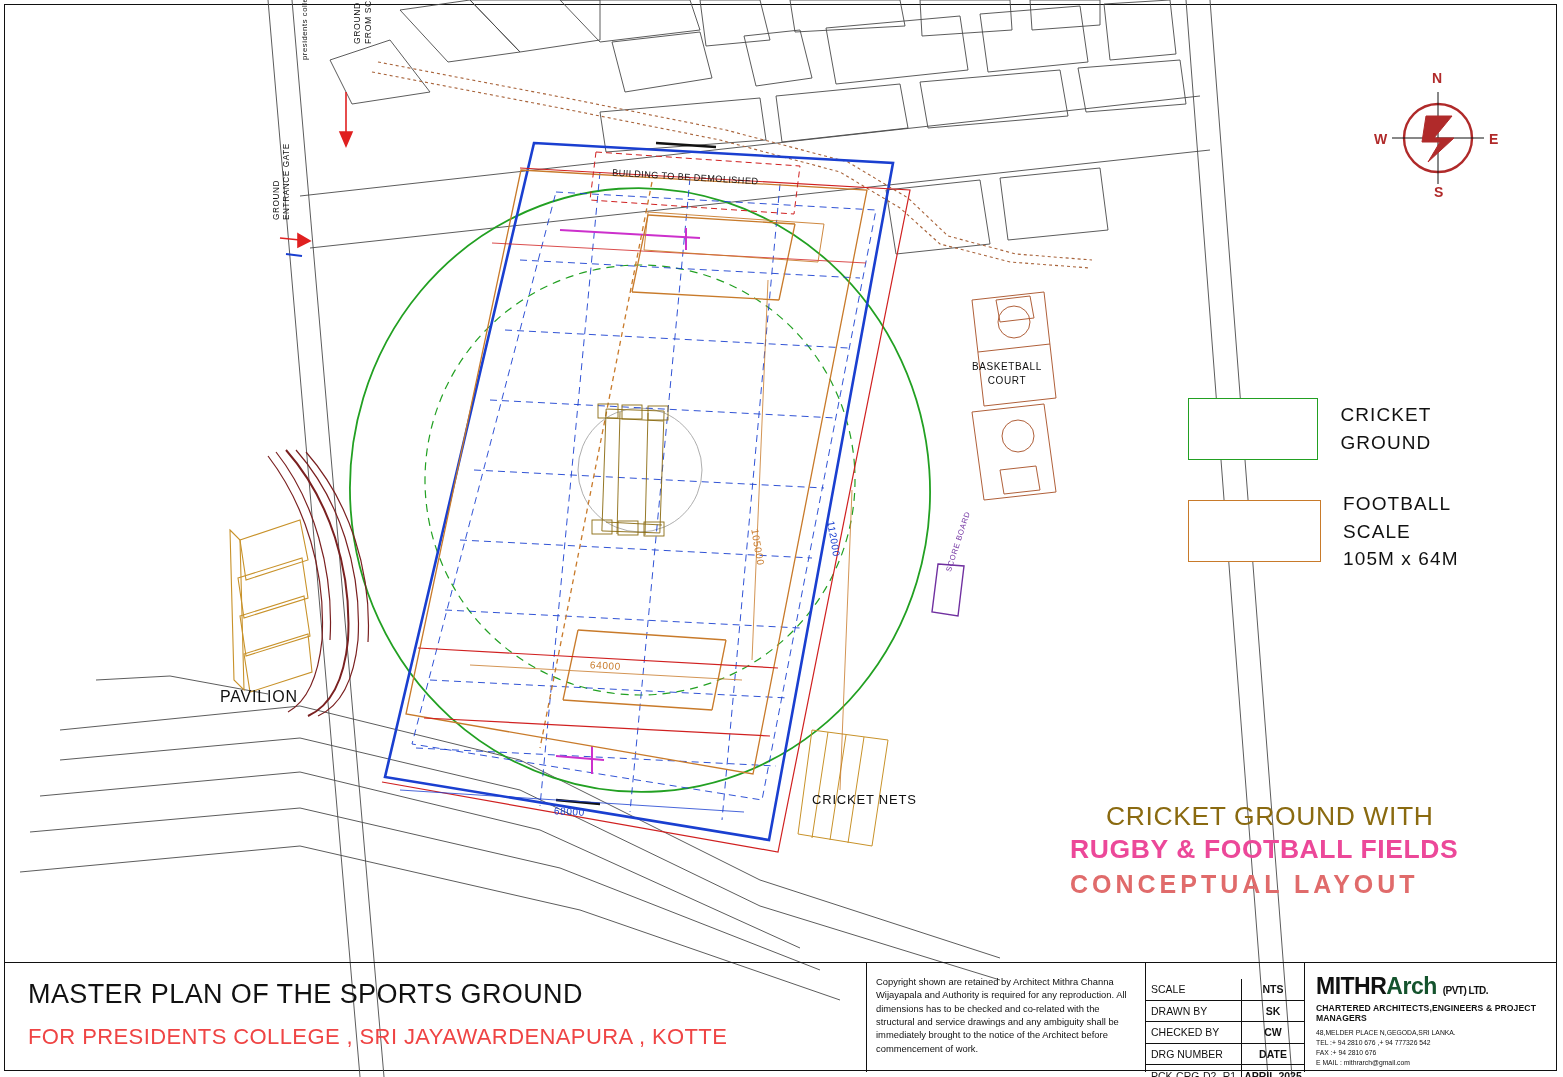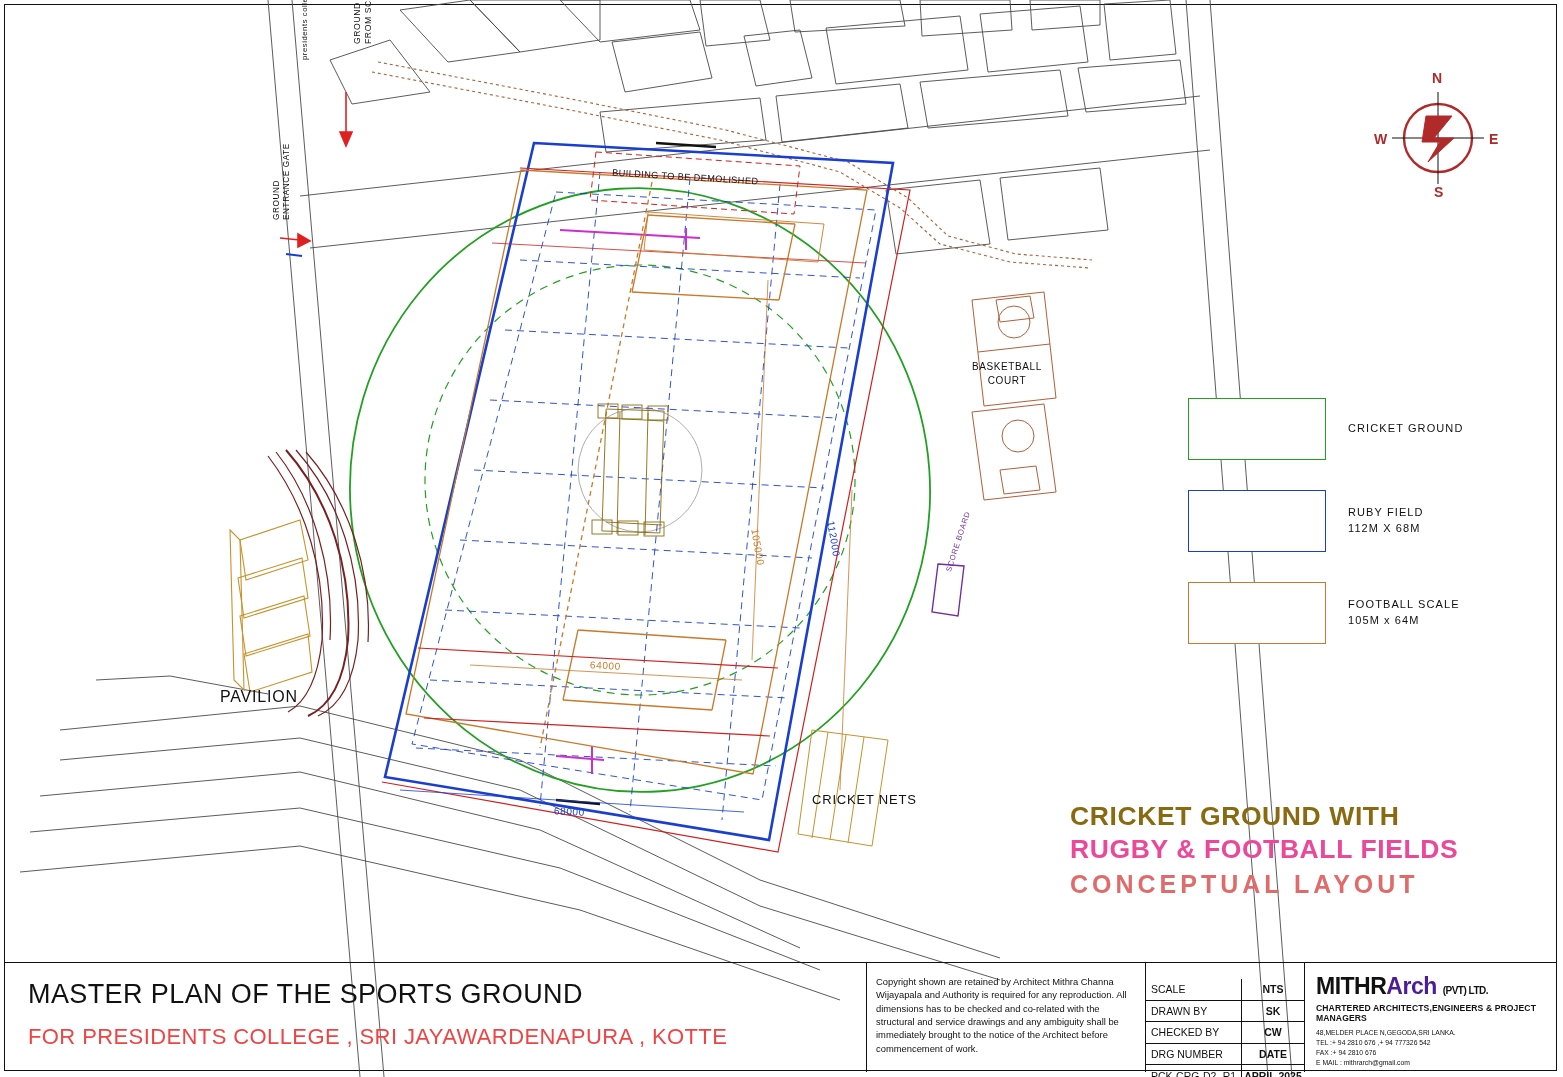--- a/index.html
+++ b/index.html
@@ -8,45 +8,45 @@
   .frame{position:absolute;left:4px;top:4px;width:1553px;height:1067px;border:1.5px solid #111;box-sizing:border-box;}
   svg.plan{position:absolute;left:0;top:0;width:1563px;height:1077px;}
 
   
   .legend{position:absolute;left:1188px;top:398px;width:330px;}
   .legend-row{display:flex;align-items:center;margin-bottom:30px;}
   .swatch{width:138px;height:62px;background:#fff;box-sizing:border-box;}
   .sw-cricket{border:1.6px solid #22a022;}
   .sw-rugby{border:1.6px solid #1a3fd0;}
   .sw-football{border:1.6px solid #c87a2a;}
-  .legend-text{margin-left:22px;font-size:11px;letter-spacing:1.1px;color:#111;line-height:1.45;}
+  .legend-text{margin-left:22px;font-size:19px;letter-spacing:1.1px;color:#111;line-height:1.45;}
 
   
   .bigtitle{position:absolute;left:1070px;top:800px;width:470px;}
-  .bt1{font-size:26.5px;font-weight:bold;color:#8a6a10;letter-spacing:0.6px;line-height:1.25;font-family:"Liberation Sans", sans-serif;}
+  .bt1{font-size:26.5px;font-weight:normal;color:#8a6a10;letter-spacing:0.6px;line-height:1.25;font-family:"Liberation Sans", sans-serif;margin-left:36px;}
   .bt2{font-size:26.5px;font-weight:bold;color:#ec4899;letter-spacing:0.6px;line-height:1.25;}
   .bt3{font-size:25px;color:#e06b6b;letter-spacing:4px;margin-top:4px;font-weight:bold;}
 
   
   .titleblock{position:absolute;left:4px;top:962px;width:1553px;height:109px;border-top:1.5px solid #111;box-sizing:border-box;}
   .tb-main{position:absolute;left:24px;top:16px;}
   .tb-main .l1{font-size:27px;color:#111;letter-spacing:0.4px;}
   .tb-main .l2{font-size:22px;color:#ef4444;letter-spacing:0.4px;margin-top:14px;}
   .tb-sep1{position:absolute;left:862px;top:0;width:1px;height:109px;background:#111;}
   .tb-sep2{position:absolute;left:1141px;top:0;width:1px;height:109px;background:#111;}
   .tb-sep3{position:absolute;left:1300px;top:0;width:1px;height:109px;background:#111;}
   .copy{position:absolute;left:872px;top:12px;width:262px;font-size:9.4px;line-height:1.42;color:#111;}
   .grid-tb{position:absolute;left:1142px;top:16px;width:158px;height:109px;}
   .grid-tb .r{display:flex;height:21.6px;border-bottom:1px solid #111;box-sizing:border-box;align-items:center;}
   .grid-tb .r:last-child{border-bottom:none;}
   .grid-tb .c1{width:96px;font-size:10.5px;padding-left:5px;color:#111;border-right:1px solid #111;height:100%;display:flex;align-items:center;box-sizing:border-box;}
   .grid-tb .c2{flex:1;font-size:10.5px;text-align:center;color:#111;font-weight:bold;display:flex;align-items:center;justify-content:center;height:100%;}
   .brand{position:absolute;left:1312px;top:10px;width:236px;}
   .brand .logo{font-size:23px;font-weight:bold;color:#111;letter-spacing:-0.5px;}
-  .brand .logo .arch{color:#4c1d95;}
+  .brand .logo .arch{color:#14532d;}
   .brand .pvt{font-size:10px;font-weight:bold;}
   .brand .tag{font-size:8.6px;font-weight:bold;color:#111;margin-top:3px;letter-spacing:0.1px;}
   .brand .addr{font-size:6.8px;color:#111;margin-top:5px;line-height:1.45;}
 
   
   .maplbl{position:absolute;color:#111;font-size:11px;letter-spacing:0.6px;}
 </style>
 </head>
 <body>
 
@@ -248,27 +248,20 @@
   <div class="maplbl" style="left:760px;top:528px;transform:rotate(80deg);transform-origin:left top;font-size:10px;color:#c87a2a;">105000</div>
   <div class="maplbl" style="left:590px;top:660px;transform:rotate(3deg);font-size:10px;color:#c87a2a;">64000</div>
   <div class="maplbl" style="left:554px;top:806px;transform:rotate(3deg);font-size:10px;color:#1a3fd0;">68000</div>
 
   <div class="legend">
     <div class="legend-row">
       <div class="swatch sw-cricket"></div>
       <div class="legend-text">CRICKET GROUND</div>
     </div>
     <div class="legend-row">
-      <div class="swatch sw-rugby"></div>
-      <div class="legend-text">
-        <div>RUBY FIELD</div>
-        <div>112M X 68M</div>
-      </div>
-    </div>
-    <div class="legend-row">
       <div class="swatch sw-football"></div>
       <div class="legend-text">
         <div>FOOTBALL SCALE</div>
         <div>105M x 64M</div>
       </div>
     </div>
   </div>
 
   <div class="bigtitle">
     <div class="bt1">CRICKET GROUND WITH</div>

